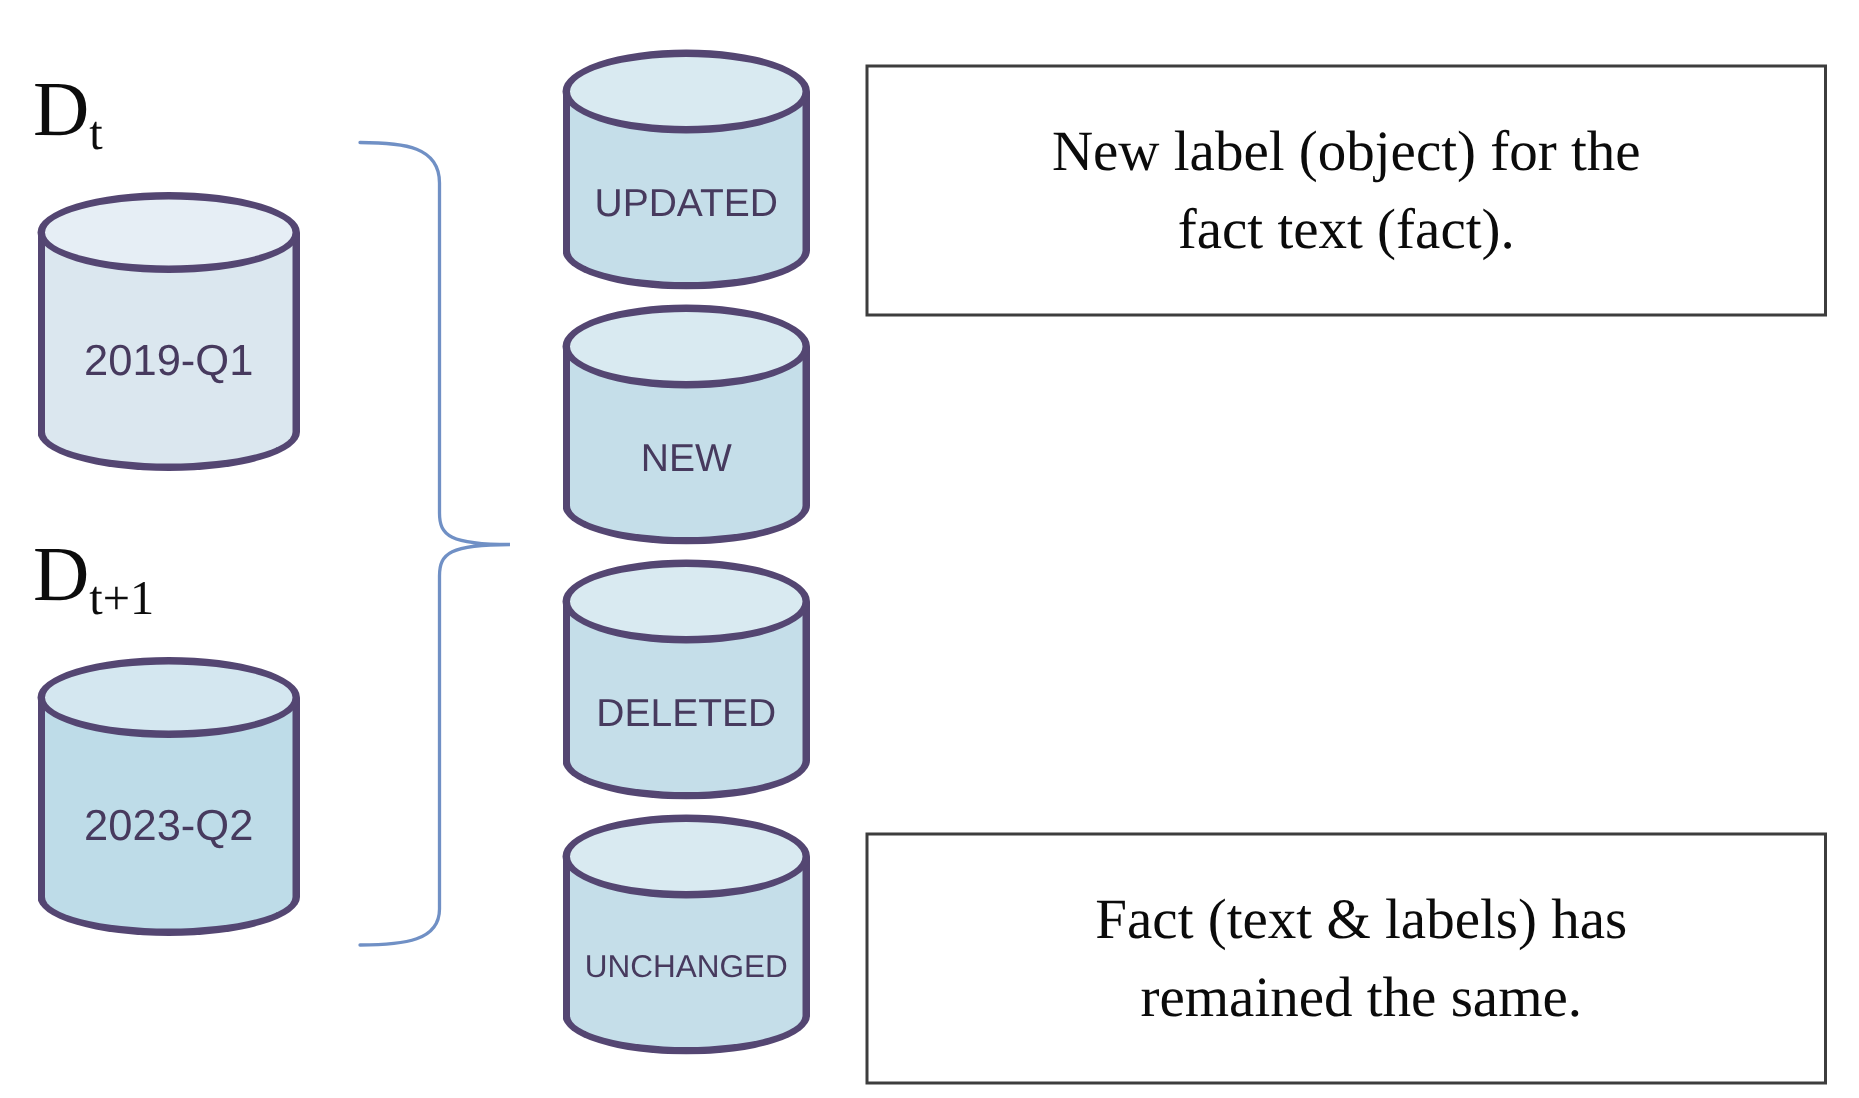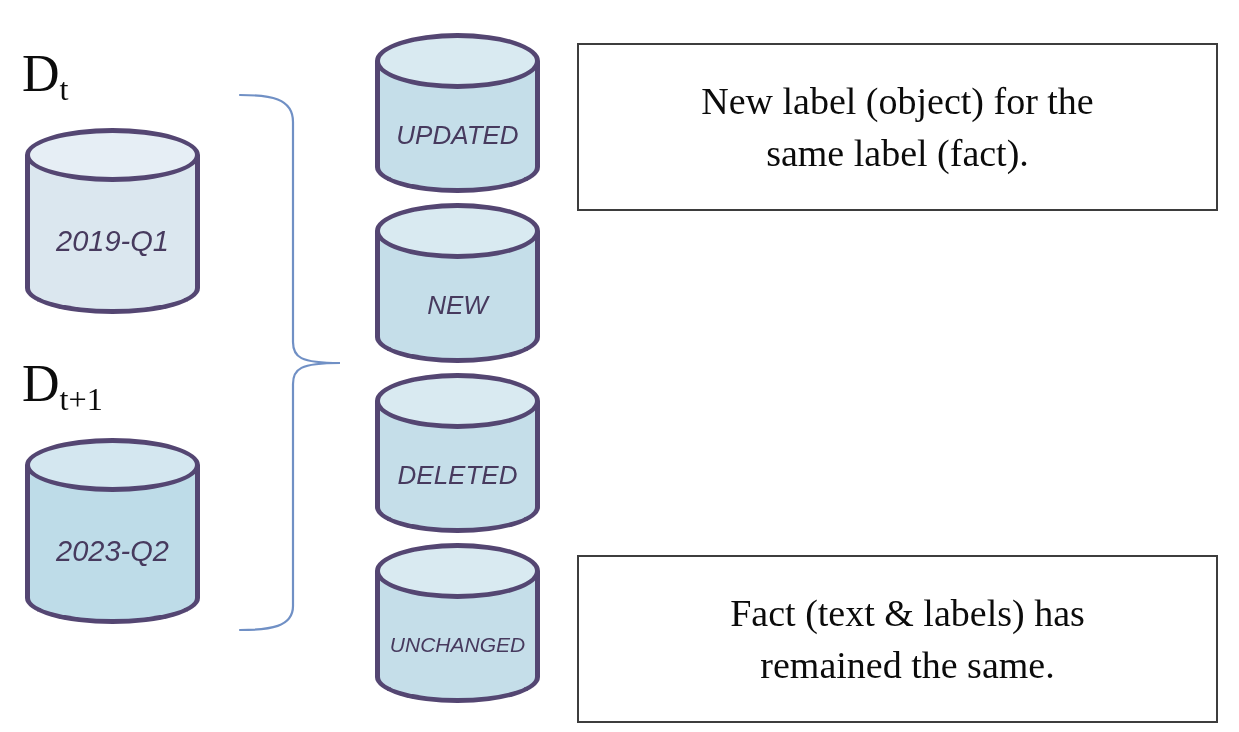--- a/index.html
+++ b/index.html
@@ -23,21 +23,21 @@
     line-height:1.0;
   }
   .ds-label .sub {
     font-size:0.62em;
     vertical-align:-0.28em;
   }
   #ds-label-0 { left:22px; top:48px; }
   #ds-label-1 { left:22px; top:358px; }
 
   
-  .cyl { position:absolute;font-style:italic; }
+  .cyl { position:absolute; }
   .cyl-body {
     position:absolute; left:0; right:0; bottom:0;
     background:#c5dee9;
     border:5px solid #544672;
     border-top:none;
     border-radius:0 0 50% 50% / 0 0 26px 26px;
   }
   .cyl-top {
     position:absolute; left:0; right:0; top:0;
     background:#d9eaf1;
@@ -153,20 +153,20 @@
   <div class="cyl mid" id="cyl-unchanged">
     <div class="cyl-body"></div>
     <div class="cyl-top"></div>
     <div class="cyl-label-wrap">
         <span>UNCHANGED</span>
       </div>
   </div>
 
   <div class="desc-box" id="desc-0">
       <div><span>New label (object) for the</span></div>
-      <div><span>same label (fact).</span></div>
+      <div><span>fact text (fact).</span></div>
     </div>
   <div class="desc-box" id="desc-3">
       <div><span>Fact (text &amp; labels) has</span></div>
       <div><span>remained the same.</span></div>
     </div>
 
 </div>
 
 </body></html>

